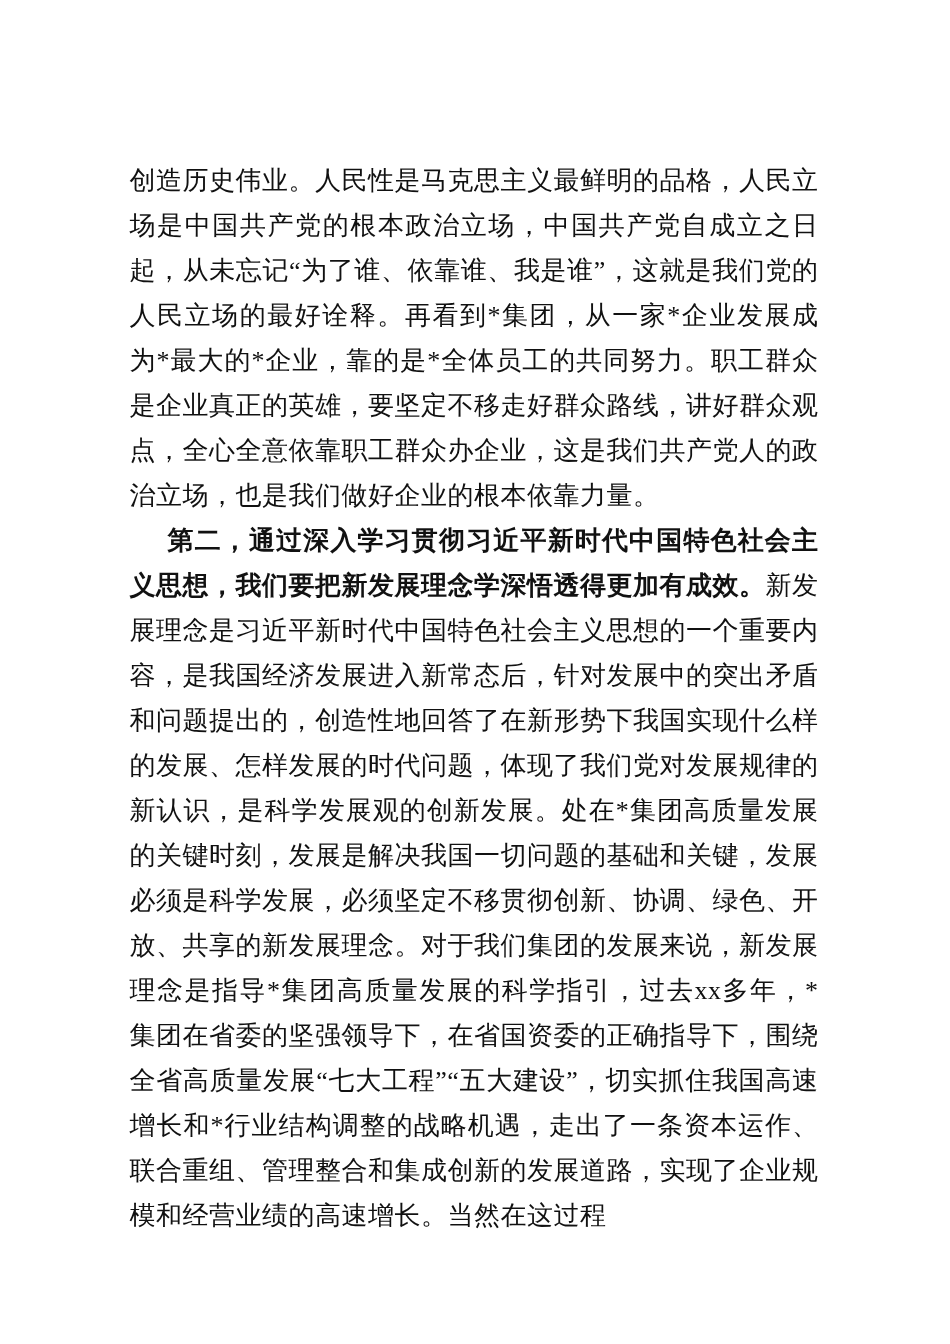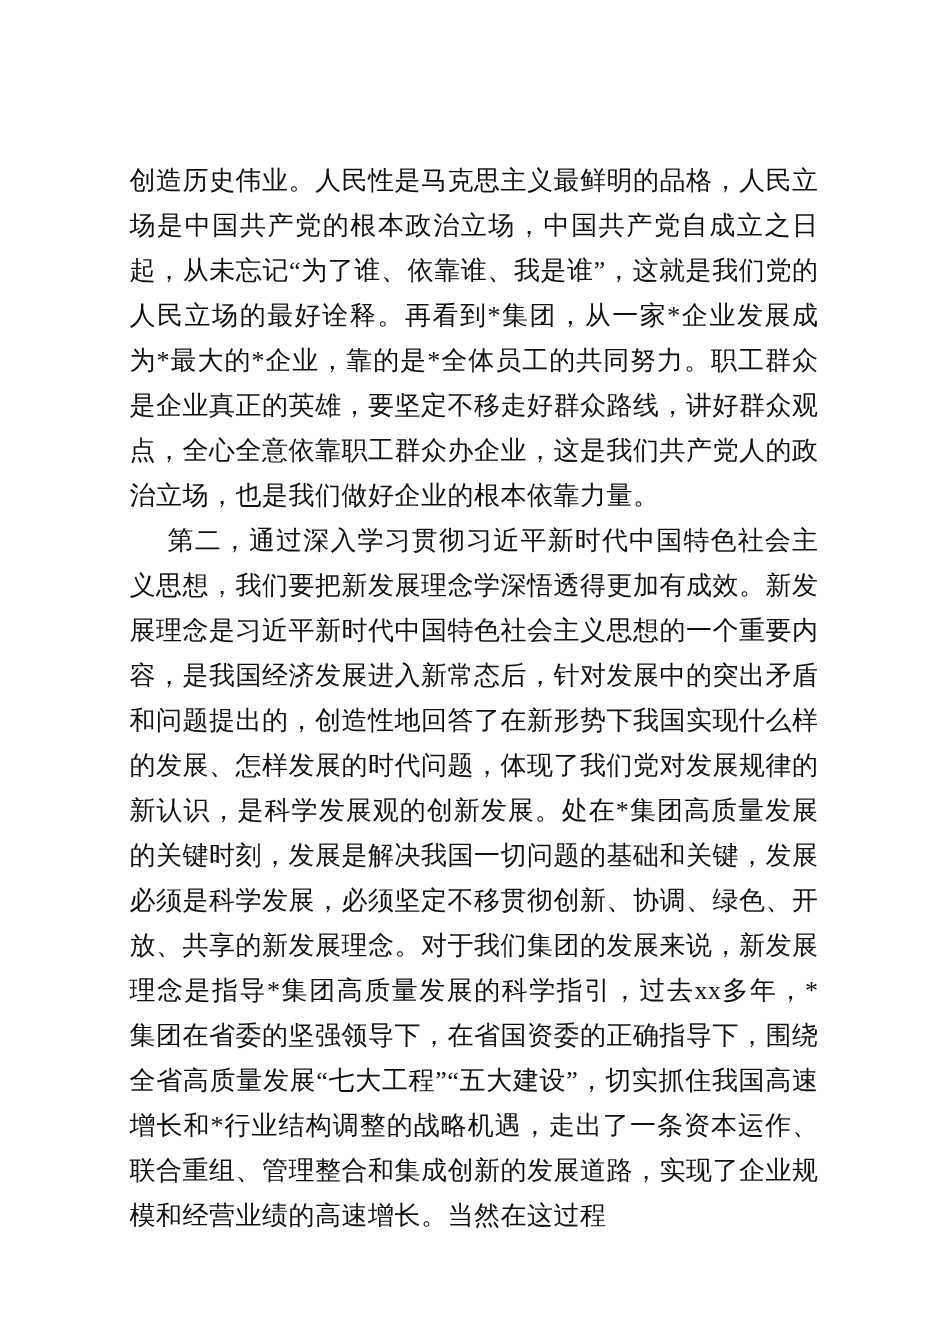--- a/index.html
+++ b/index.html
@@ -28,21 +28,21 @@
   .para {
     margin: 0;
     padding: 0;
     text-align: justify;
     text-justify: inter-character;
   }
   .para.indent {
     text-indent: 38px;
   }
   .run.bold {
-    font-weight: 400;
+    font-weight: 700;
   }
 </style>
 </head>
 <body>
 
 <div class="page">
   <div class="doc-body" style="color: rgb(17, 17, 17);">
       <p class="para"><span class="run">创造历史伟业。人民性是马克思主义最鲜明的品格，人民立场是中国共产党的根本政治立场，中国共产党自成立之日起，从未忘记“为了谁、依靠谁、我是谁”，这就是我们党的人民立场的最好诠释。再看到*集团，从一家*企业发展成为*最大的*企业，靠的是*全体员工的共同努力。职工群众是企业真正的英雄，要坚定不移走好群众路线，讲好群众观点，全心全意依靠职工群众办企业，这是我们共产党人的政治立场，也是我们做好企业的根本依靠力量。</span></p>
       <p class="para indent"><span class="run bold">第二，通过深入学习贯彻习近平新时代中国特色社会主义思想，我们要把新发展理念学深悟透得更加有成效。</span><span class="run">新发展理念是习近平新时代中国特色社会主义思想的一个重要内容，是我国经济发展进入新常态后，针对发展中的突出矛盾和问题提出的，创造性地回答了在新形势下我国实现什么样的发展、怎样发展的时代问题，体现了我们党对发展规律的新认识，是科学发展观的创新发展。处在*集团高质量发展的关键时刻，发展是解决我国一切问题的基础和关键，发展必须是科学发展，必须坚定不移贯彻创新、协调、绿色、开放、共享的新发展理念。对于我们集团的发展来说，新发展理念是指导*集团高质量发展的科学指引，过去xx多年，*集团在省委的坚强领导下，在省国资委的正确指导下，围绕全省高质量发展“七大工程”“五大建设”，切实抓住我国高速增长和*行业结构调整的战略机遇，走出了一条资本运作、联合重组、管理整合和集成创新的发展道路，实现了企业规模和经营业绩的高速增长。当然在这过程</span></p>
     </div>

